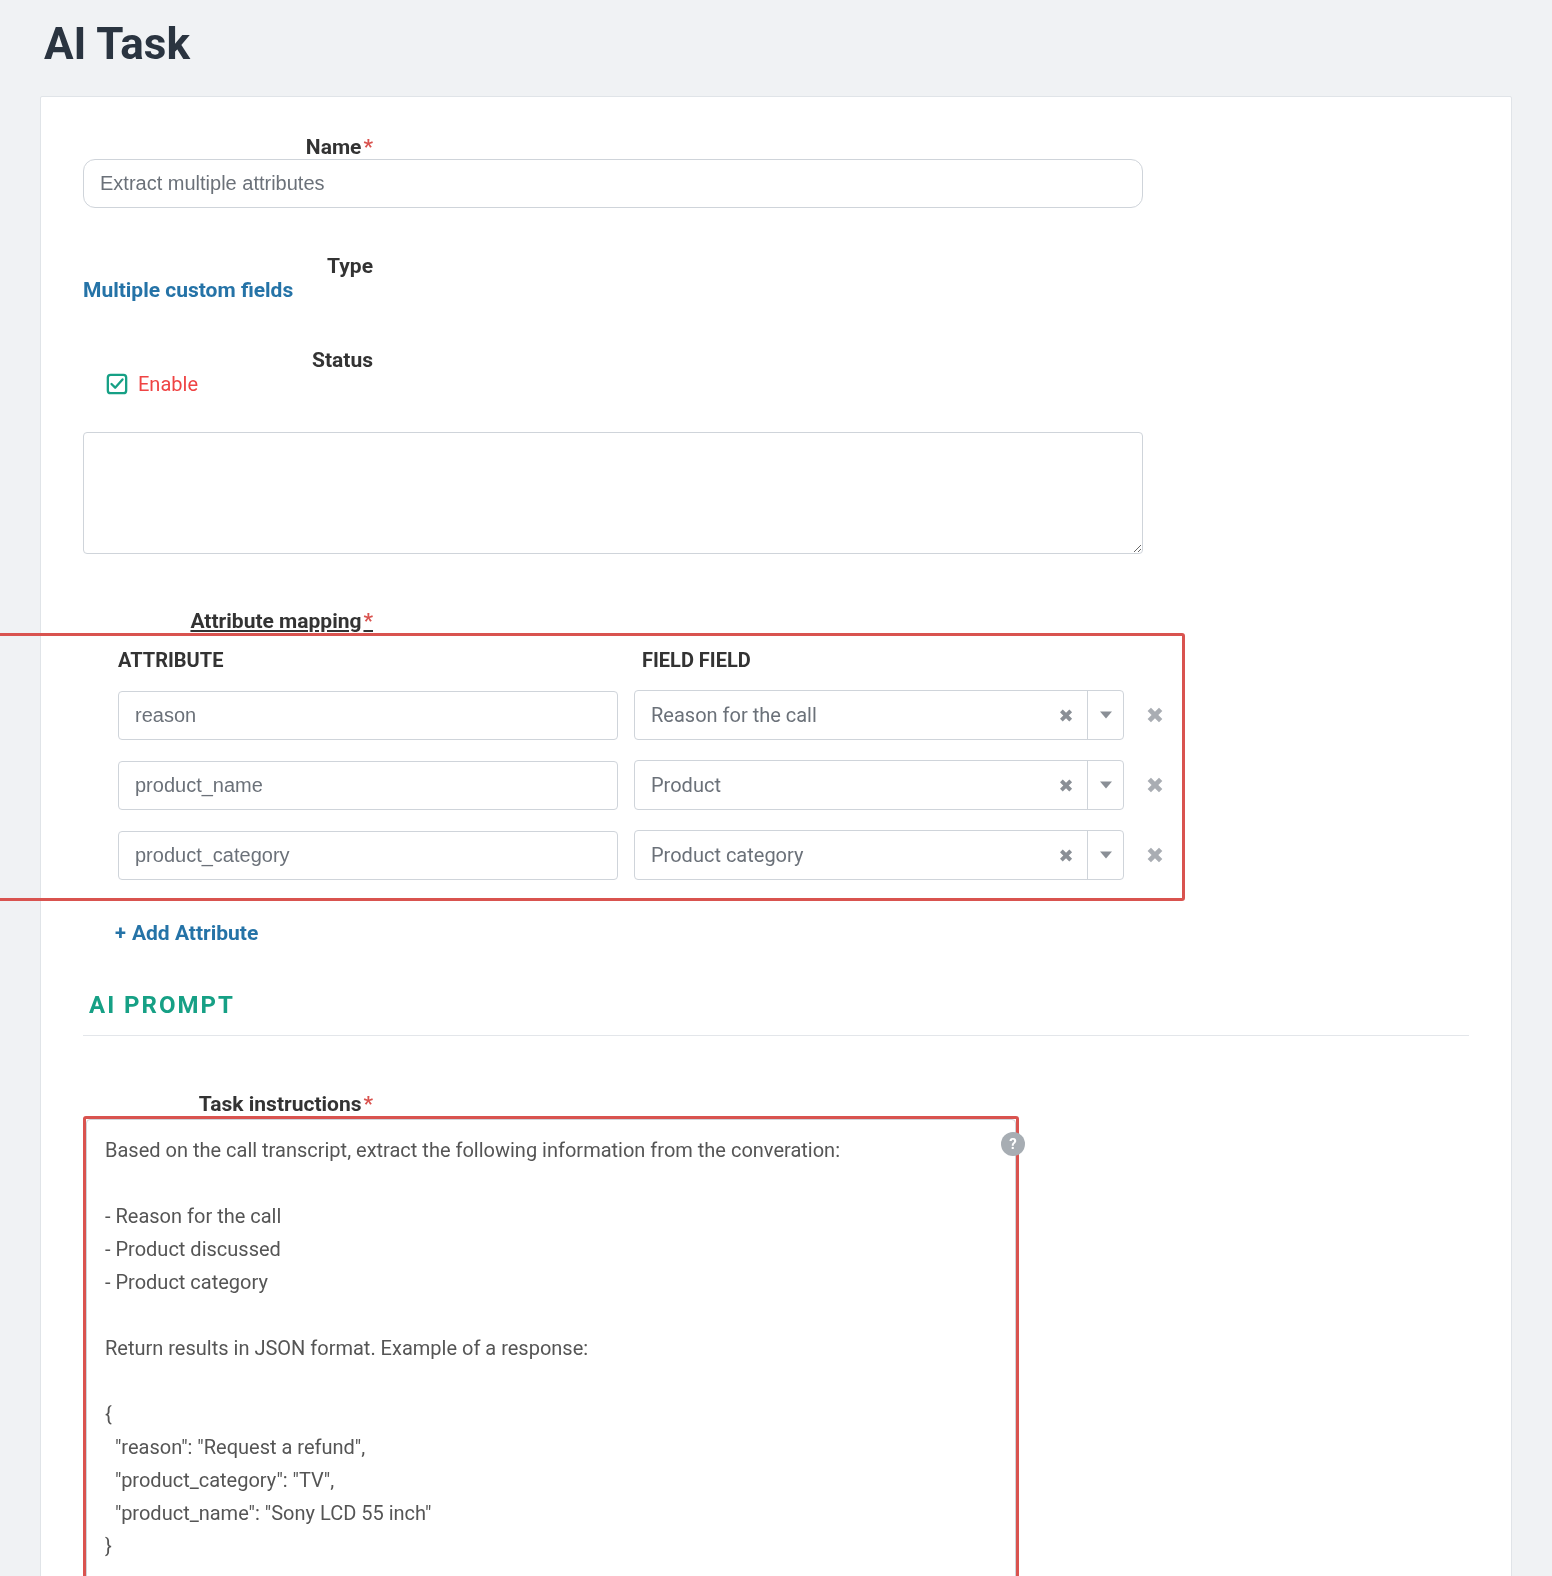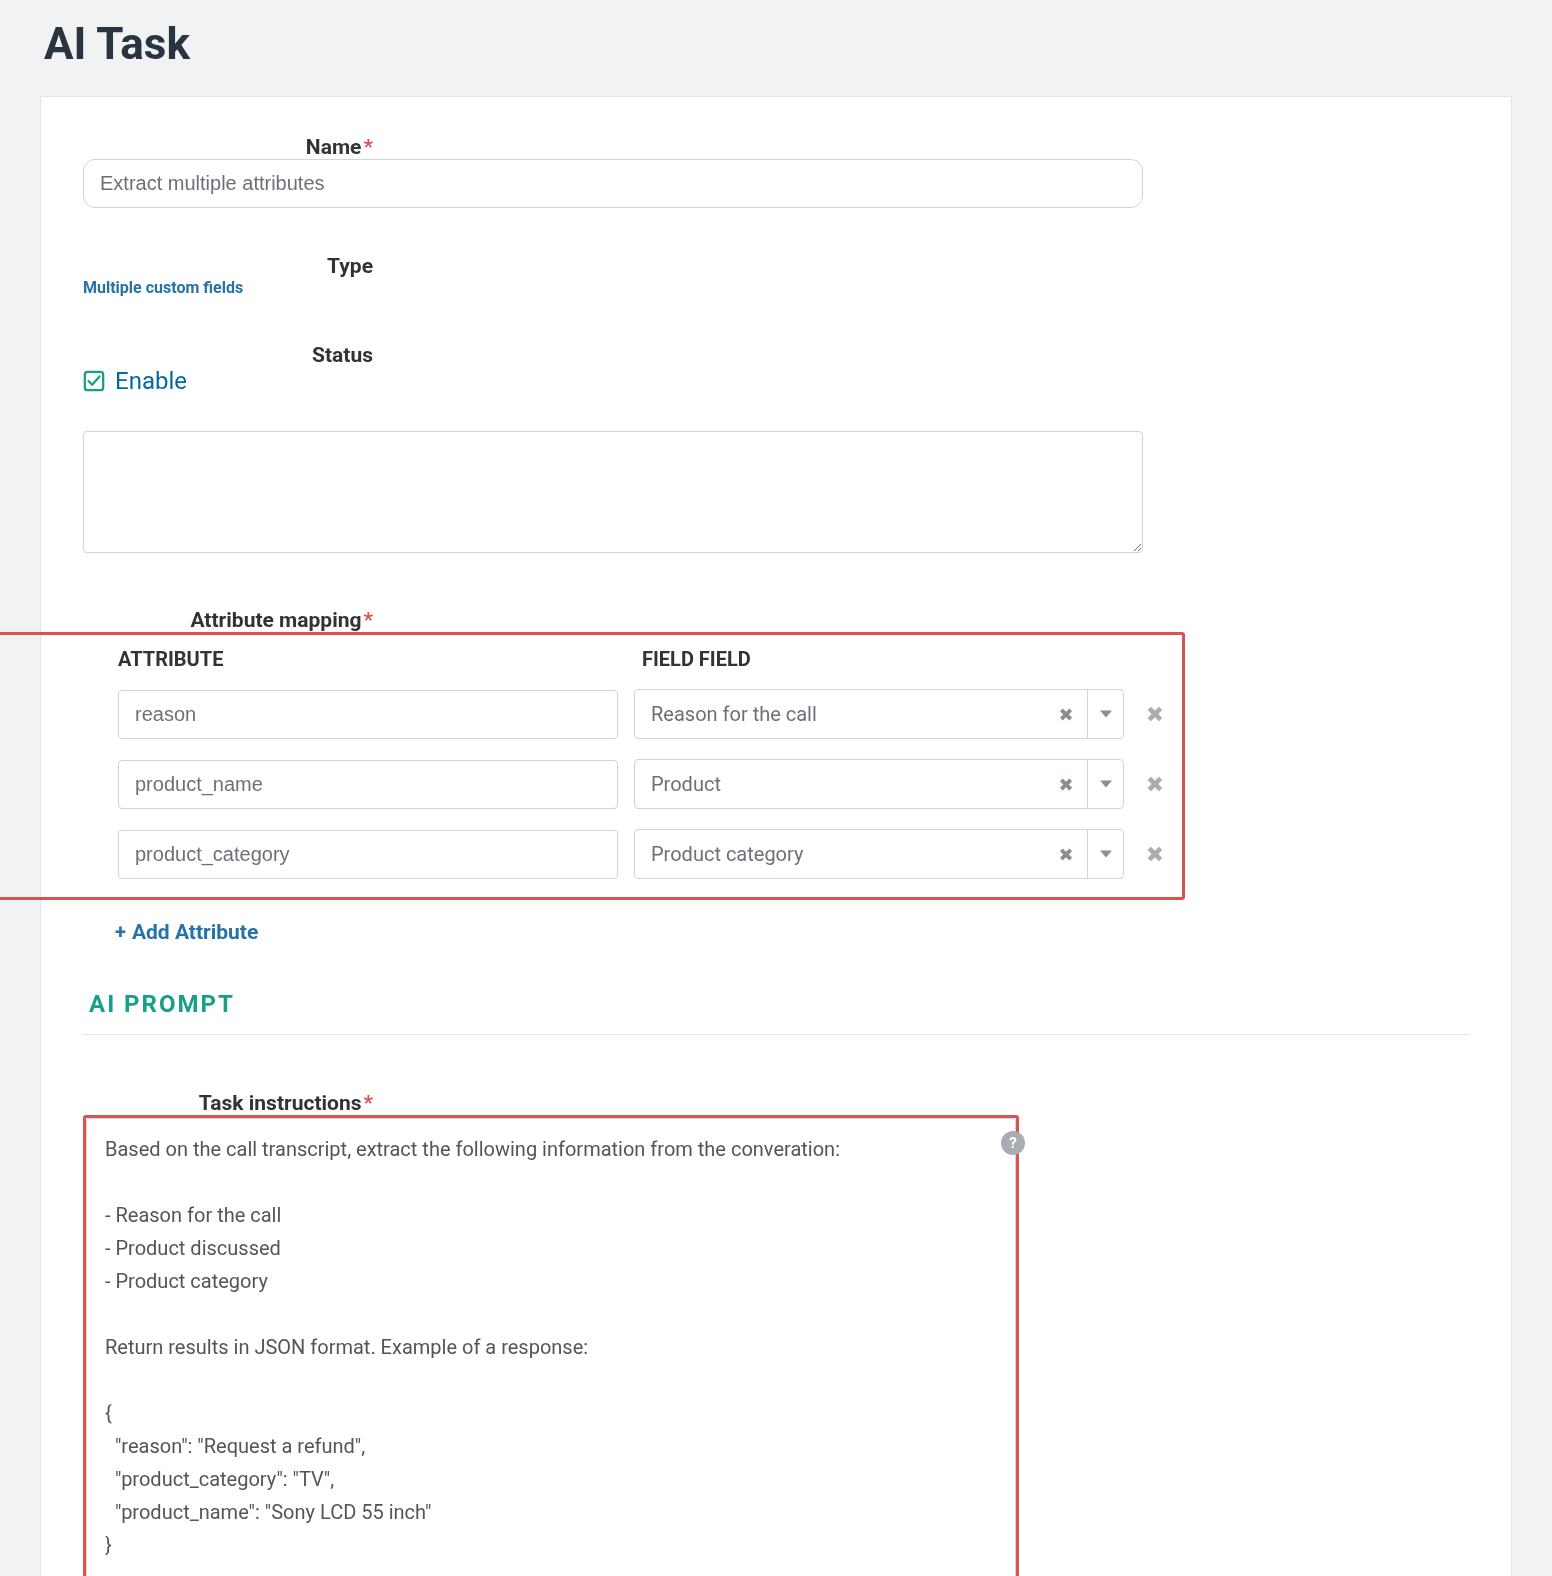--- a/index.html
+++ b/index.html
@@ -56,29 +56,30 @@
     border: 1px solid #cfd4da;
     border-radius: 12px;
     font-size: 20px;
     color: #6b7179;
     background: #fff;
     outline: none;
   }
   .type-link {
     color: #2573a7;
     font-weight: 700;
-    font-size: 16px;
+    font-size: 21px;
     padding-top: 0;
   }
   .check-wrap {
     display: flex;
     align-items: center;
     gap: 10px;
-    font-size: 24px;
-    color: #0369a1;
+    font-size: 20px;
+    color: #ef4444;
+    margin-left: 23px;
   }
   .check-icon {
     width: 22px;
     height: 22px;
     display: inline-flex;
     align-items: center;
     justify-content: center;
   }
   .check-icon svg { display:block; }
   .textarea {
@@ -271,21 +272,21 @@
       </div>
     </div>
 
     <div class="form-row">
       <div class="field-col">
         <textarea class="textarea" style=""></textarea>
       </div>
     </div>
 
     <div class="form-row tight" style="margin-bottom:0;">
-      <div class="label-col" style="padding-top:19px;">
+      <div class="label-col" style="padding-top:19px;text-decoration:underline;">
         <span>Attribute mapping</span><span class="req">*</span>
       </div>
       <div class="field-col" style="display:block;margin-left:32px;">
         <div class="hl-box">
           <div class="attr-mapping-labelrow">
             <div class="col-header attr-col">ATTRIBUTE</div>
             <div class="col-header cust-col" style="margin-left:24px;">FIELD FIELD</div>
           </div>
 
           <div class="attr-row">

